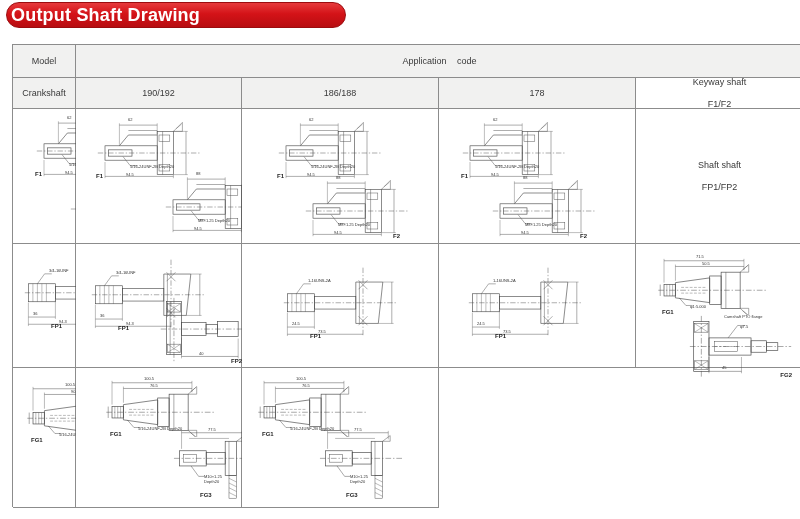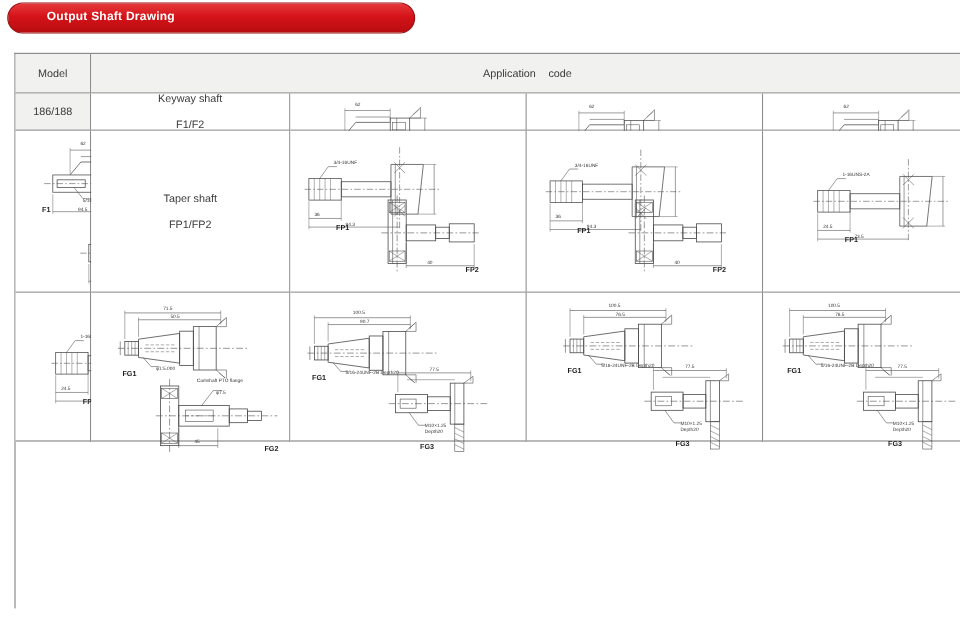--- a/index.html
+++ b/index.html
@@ -3,22 +3,22 @@
 <meta charset="utf-8">
 <style>
   html,body{margin:0;padding:0;background:#ffffff;width:800px;height:519px;
     font-family:"Liberation Sans", sans-serif;color:#333;}
   .stage{position:relative;width:800px;height:519px;overflow:hidden;background:#fff;}
 
   
   .banner{position:absolute;left:6px;top:2px;width:340px;height:26px;border-radius:14px;
     background:linear-gradient(180deg,#e63a3c 0%,#d41318 45%,#b80d11 100%);
     border:1px solid #9c0c0f;box-sizing:border-box;}
-  .banner-title{position:absolute;left:32px;top:0;line-height:24px;color:#fff;
-    font-size:10px;font-weight:bold;letter-spacing:0.2px;}
+  .banner-title{position:absolute;left:4px;top:0;line-height:24px;color:#fff;
+    font-size:18px;font-weight:bold;letter-spacing:0.2px;}
 
   
   .tbl{position:absolute;left:12px;top:44px;width:791px;height:463px;
     display:grid;grid-template-columns:63px 166px 197px 197px 168px;
     grid-template-rows:33px 31px 135px 124px 140px;
     border-top:1px solid #8c8c8c;border-left:1px solid #8c8c8c;box-sizing:border-box;}
   .cell{position:relative;border-right:1px solid #8c8c8c;border-bottom:1px solid #8c8c8c;
     box-sizing:border-box;overflow:visible;}
   .hdr{background:#f1f1f0;display:flex;align-items:center;justify-content:center;
     font-size:9px;color:#3a3a3a;}
@@ -206,21 +206,30 @@
   <div class="tbl">
 
     <div class="cell hdr">
       <span>Model</span>
     </div>
     <div class="cell hdr span4 appcode">
       <span>Application code</span>
     </div>
 
     <div class="cell hdr">
+      <span>Crankshaft</span>
+    </div>
+    <div class="cell hdr">
+      <span>190/192</span>
+    </div>
+    <div class="cell hdr">
       <span>186/188</span>
+    </div>
+    <div class="cell hdr">
+      <span>178</span>
     </div>
 
     <div class="cell rowlabel">
       <span class="l1">Keyway shaft</span>
       <span class="l2">F1/F2</span>
     </div>
 
     <div class="cell drawcell">
       <div class="drawing d-key" style="left:22px;top:6px">
         <svg viewBox="0 0 120 70" width="108" height="63">
@@ -299,21 +308,21 @@
             <use href="#sym-key"></use>
           </svg>
         <span class="ann a3">88</span>
         <span class="ann a1">M8×1.25 Depth20</span>
         <span class="ann a2">94.5</span>
         <span class="dlabel">F2</span>
       </div>
     </div>
 
     <div class="cell rowlabel">
-      <span class="l1">Taper shaft</span>
+      <span class="l1">Shaft shaft</span>
       <span class="l2">FP1/FP2</span>
     </div>
 
     <div class="cell drawcell">
       <div class="drawing d-fp1" style="left:10px;top:8px">
         <svg viewBox="0 0 150 85" width="135" height="77">
             <use href="#sym-fp1"></use>
           </svg>
         <span class="ann a1">3/4-16UNF</span>
         <span class="ann a2">36</span>

